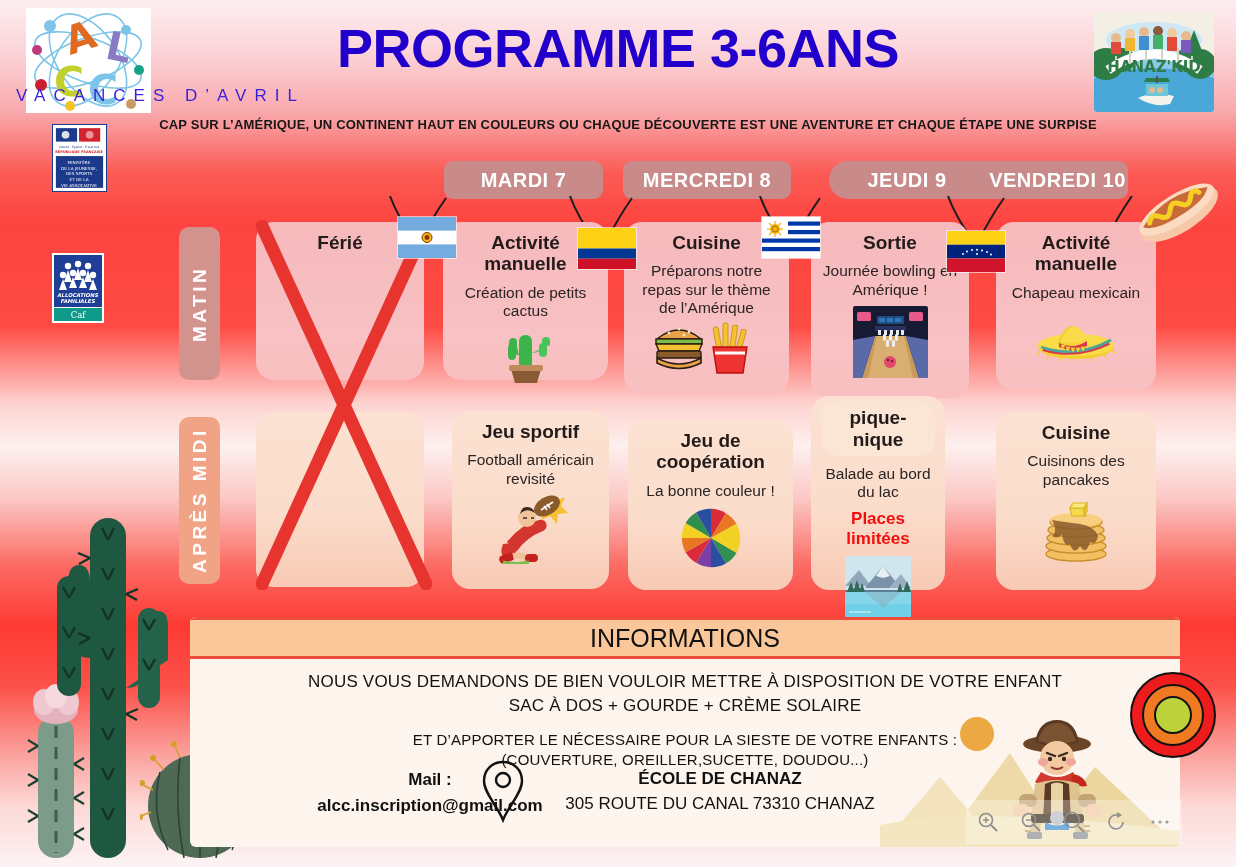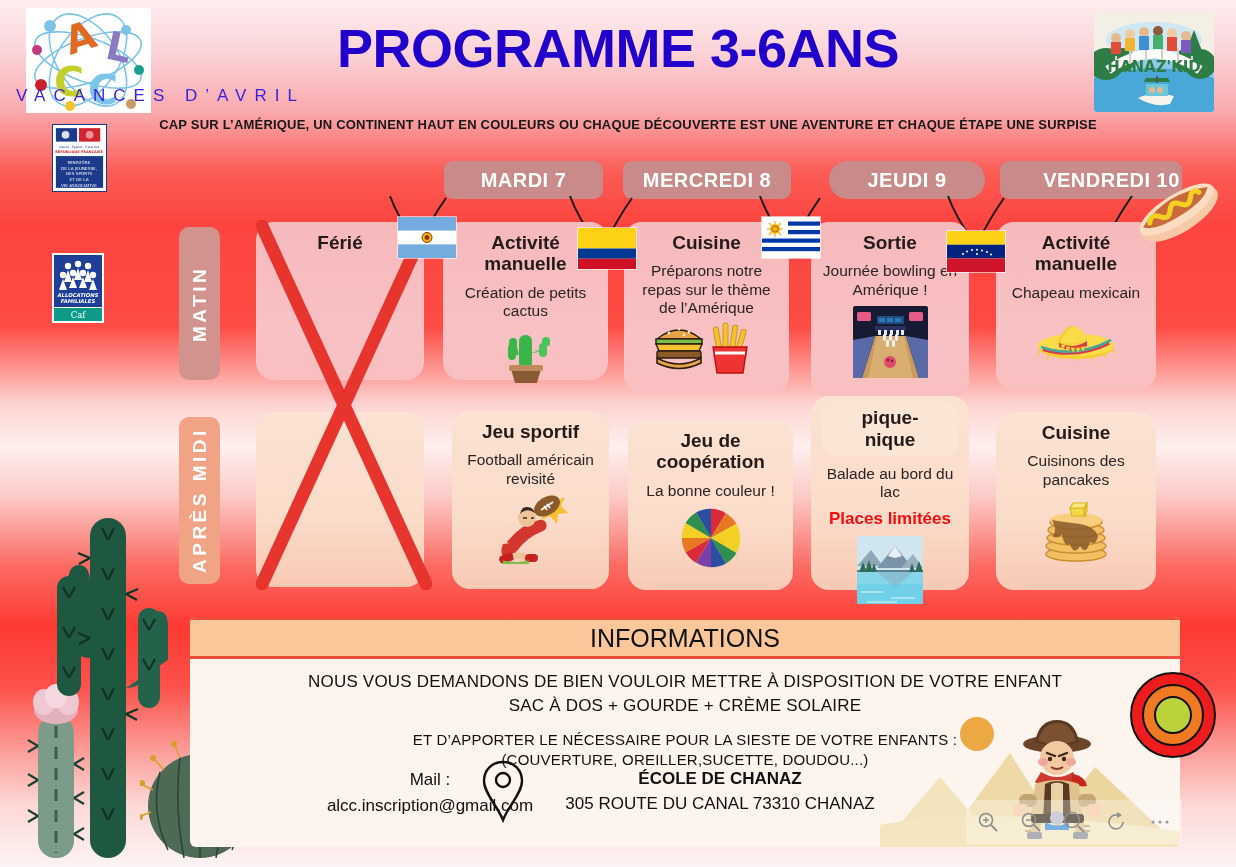--- a/index.html
+++ b/index.html
@@ -68,21 +68,21 @@
     position: absolute; top: 161px; height: 38px;
     background: #c98a8a; border-radius: 9px;
     color: #fff; font-weight: 700; font-size: 20px;
     display: flex; align-items: center; justify-content: center;
     letter-spacing: 0.5px;
   }
   #dh0 { left: 263px; width: 155px; }
   #dh1 { left: 444px; width: 159px; }
   #dh2 { left: 623px; width: 168px; }
   #dh3 { left: 829px; width: 156px; border-radius: 19px; }
-  #dh4 { left: 1000px; width: 182px; padding-left: 41px; }
+  #dh4 { left: 946px; width: 182px; padding-left: 41px; }
 
   .connector { position: absolute; }
 
   
   .time-label {
     position: absolute; left: 179px; width: 41px;
     border-radius: 10px;
     display: flex; align-items: center; justify-content: center;
     color: #fff; font-weight: 700; font-size: 19px;
     letter-spacing: 3.5px;
@@ -109,21 +109,21 @@
   .thumb { display: block; margin: 7px auto 0; border-radius: 2px; }
 
   
   #c-m0 { left: 256px; top: 222px; width: 168px; height: 158px; }
   #c-a0 { left: 256px; top: 412px; width: 168px; height: 175px; }
   #c-m1 { left: 443px; top: 222px; width: 165px; height: 158px; }
   #c-a1 { left: 452px; top: 411px; width: 157px; height: 178px; }
   #c-m2 { left: 624px; top: 222px; width: 165px; height: 172px; }
   #c-a2 { left: 628px; top: 420px; width: 165px; height: 170px; }
   #c-m3 { left: 811px; top: 222px; width: 158px; height: 176px; }
-  #c-a3 { left: 811px; top: 396px; width: 158px; height: 194px; padding-top:6px;}
+  #c-a3 { left: 811px; top: 396px; width: 134px; height: 194px; padding-top:6px;}
   #c-m4 { left: 996px; top: 222px; width: 160px; height: 168px; }
   #c-a4 { left: 996px; top: 412px; width: 160px; height: 178px; }
 
   
   .flag { position: absolute; width: 58px; height: 41px; background:#fff;
           box-shadow: 0 0 0 1px rgba(255,255,255,.6); }
   #fl-ar { left: 398px; top: 217px; }
   #fl-co { left: 578px; top: 228px; }
   #fl-uy { left: 762px; top: 217px; }
   #fl-ve { left: 947px; top: 231px; }
@@ -143,21 +143,21 @@
     display: flex; align-items: center; justify-content: center;
     font-size: 25px; font-weight: 400; color: #111;
   }
   .info-line { text-align: center; font-size: 17px; color: #111; letter-spacing: .2px; }
   #info-l1 { margin-top: 13px; }
   #info-l2 { margin-top: 4px; }
   #info-l3 { margin-top: 15px; font-size: 15px; }
   #info-l4 { margin-top: 3px; font-size: 15px; }
 
   #mail-block { position: absolute; left: 115px; top: 150px; width: 250px; text-align: center;
-                font-size: 17px; font-weight: 400; color: #111; line-height: 1.5;}
+                font-size: 17px; font-weight: 700; color: #111; line-height: 1.5;}
   #pin-icon { position: absolute; left: 290px; top: 142px; }
   #addr-block { position: absolute; left: 370px; top: 152px; width: 320px; text-align: center; }
   #addr-name { font-size: 17px; font-weight: 700; color: #111; }
   #addr-line { font-size: 17px; font-weight: 400; color: #111; margin-top: 5px;}
 
   .sun-dot { position: absolute; left: 770px; top: 100px; width: 34px; height: 34px;
              border-radius: 50%; background: #eca842; }
 
   
   #dunes { position: absolute; right: 0; bottom: 0; width: 300px; height: 140px; }

